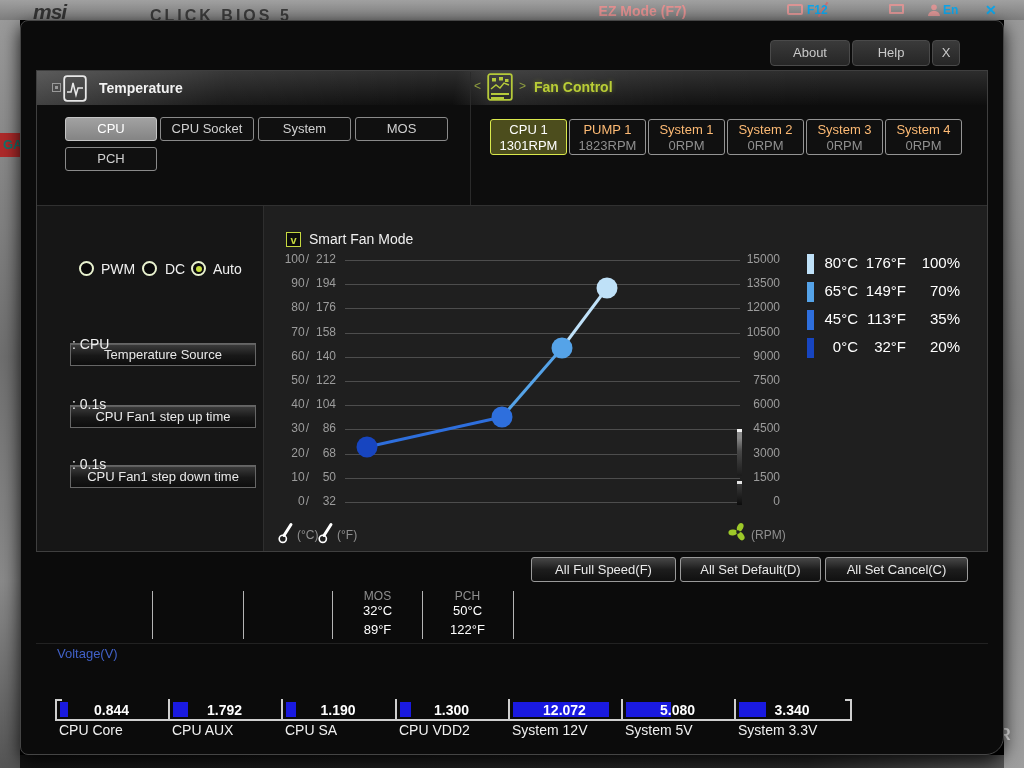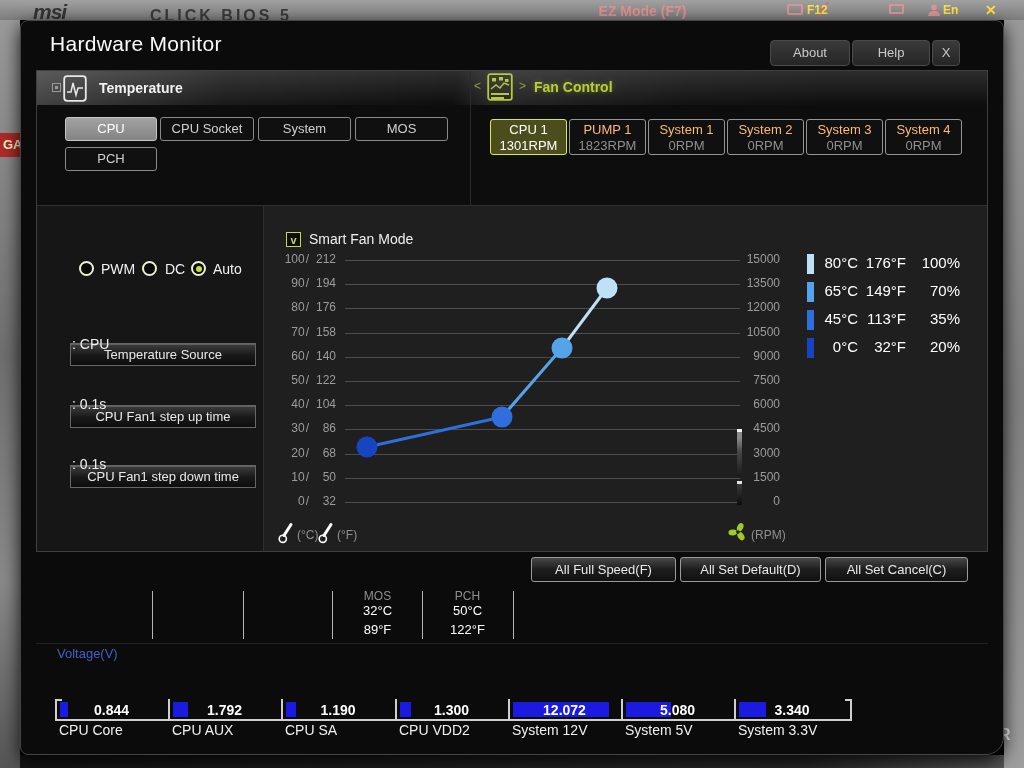--- a/index.html
+++ b/index.html
@@ -10,28 +10,28 @@
 
   
   .bg-top { left:0; top:0; width:1024px; height:20px; background:linear-gradient(180deg,#a0a0a0,#7d7d7d); z-index:1; }
   .bg-left { left:0; top:20px; width:20px; height:748px; background:linear-gradient(180deg,#9a9a9a,#6f6f6f 45%,#8a8a8a 75%,#555); z-index:1; }
   .bg-right { left:1004px; top:20px; width:20px; height:748px; background:linear-gradient(180deg,#9a9a9a,#818181 50%,#9e9e9e); z-index:1; }
   .bg-bottom { left:20px; top:755px; width:984px; height:13px; background:linear-gradient(90deg,#141414,#2a2a2a 80%,#555); z-index:1; }
   .msi-logo { left:33px; top:0px; font-size:21px; font-weight:bold; font-style:italic; color:#333; letter-spacing:-1px; z-index:2; }
   .bios-text { left:150px; top:7px; font-size:16px; font-weight:bold; color:#3a3a3a; letter-spacing:3px; z-index:2; }
   .ez-mode { left:560px; top:3px; width:165px; text-align:center; font-size:14px; font-weight:bold; color:#e29090; z-index:2; }
   .bg-slash { left:822px; top:1px; width:2px; height:17px; background:#c87070; transform:rotate(32deg); z-index:2; }
-  .pinkicon { z-index:2; color:#fde047; }
+  .pinkicon { z-index:2; color:#0ea5e9; }
   .cam-icon { left:787px; top:4px; width:16px; height:11px; border:2px solid #dc9595; border-radius:2px; }
   .f12-text { left:807px; top:3px; font-size:12px; font-weight:bold; }
   .mon-icon { left:889px; top:4px; width:15px; height:10px; border:2px solid #dc9595; border-radius:1px; }
   .bg-close { left:985px; top:2px; font-size:14px; font-weight:bold; }
   .lang-text { left:943px; top:3px; font-size:12px; font-weight:bold; }
   .ga-band { left:0; top:133px; width:25px; height:24px; background:#ae2a2a; z-index:2; }
-  .ga-text { left:3px; top:137px; font-size:13px; font-weight:bold; color:#fef9c3; z-index:3; }
+  .ga-text { left:3px; top:137px; font-size:13px; font-weight:bold; color:#0f766e; z-index:3; }
   .r-letter { left:999px; top:726px; font-size:16px; font-weight:bold; color:#f5f5f5; z-index:2; }
 
   
   .modal { left:20px; top:20px; width:984px; height:735px; background:#0b0b0b;
            border:1px solid #454545; border-radius:8px 8px 18px 8px;
            box-shadow:0 6px 18px rgba(0,0,0,.85); z-index:10; }
   .win-title { left:50px; top:32px; font-size:21px; font-weight:500; color:#fafafa; letter-spacing:.3px; z-index:12; }
   .winbtn { top:40px; height:26px; background:linear-gradient(180deg,#3a3a3a,#262626); border:1px solid #4a4a4a;
             border-radius:4px; color:#c9c9c9; font-size:13px; text-align:center; line-height:24px; z-index:12; cursor:pointer; }
 
@@ -140,21 +140,20 @@
       <circle cx="7" cy="4.2" r="2.8" fill="#dc9595"></circle>
       <path d="M1,13 a6,5.2 0 0 1 12,0 Z" fill="#dc9595"></path>
     </svg>
   <div class="abs lang-text pinkicon">En</div>
   <div class="abs bg-close pinkicon">✕</div>
   <div class="abs ga-band"></div>
   <div class="abs ga-text">GA</div>
   <div class="abs r-letter">R</div>
 
   <div class="abs modal"></div>
-  <div class="abs win-title">Hardware Monitor</div>
   <div class="abs winbtn" style="left:770px;width:80px">About</div>
   <div class="abs winbtn" style="left:852px;width:78px">Help</div>
   <div class="abs winbtn" style="left:932px;width:28px">X</div>
 
   <div class="abs panel"></div>
   <div class="abs tab-header"></div>
   <div class="abs topbg"></div>
   <div class="abs leftbg"></div>
   <div class="abs chartbg"></div>
   <div class="abs hdiv"></div>

